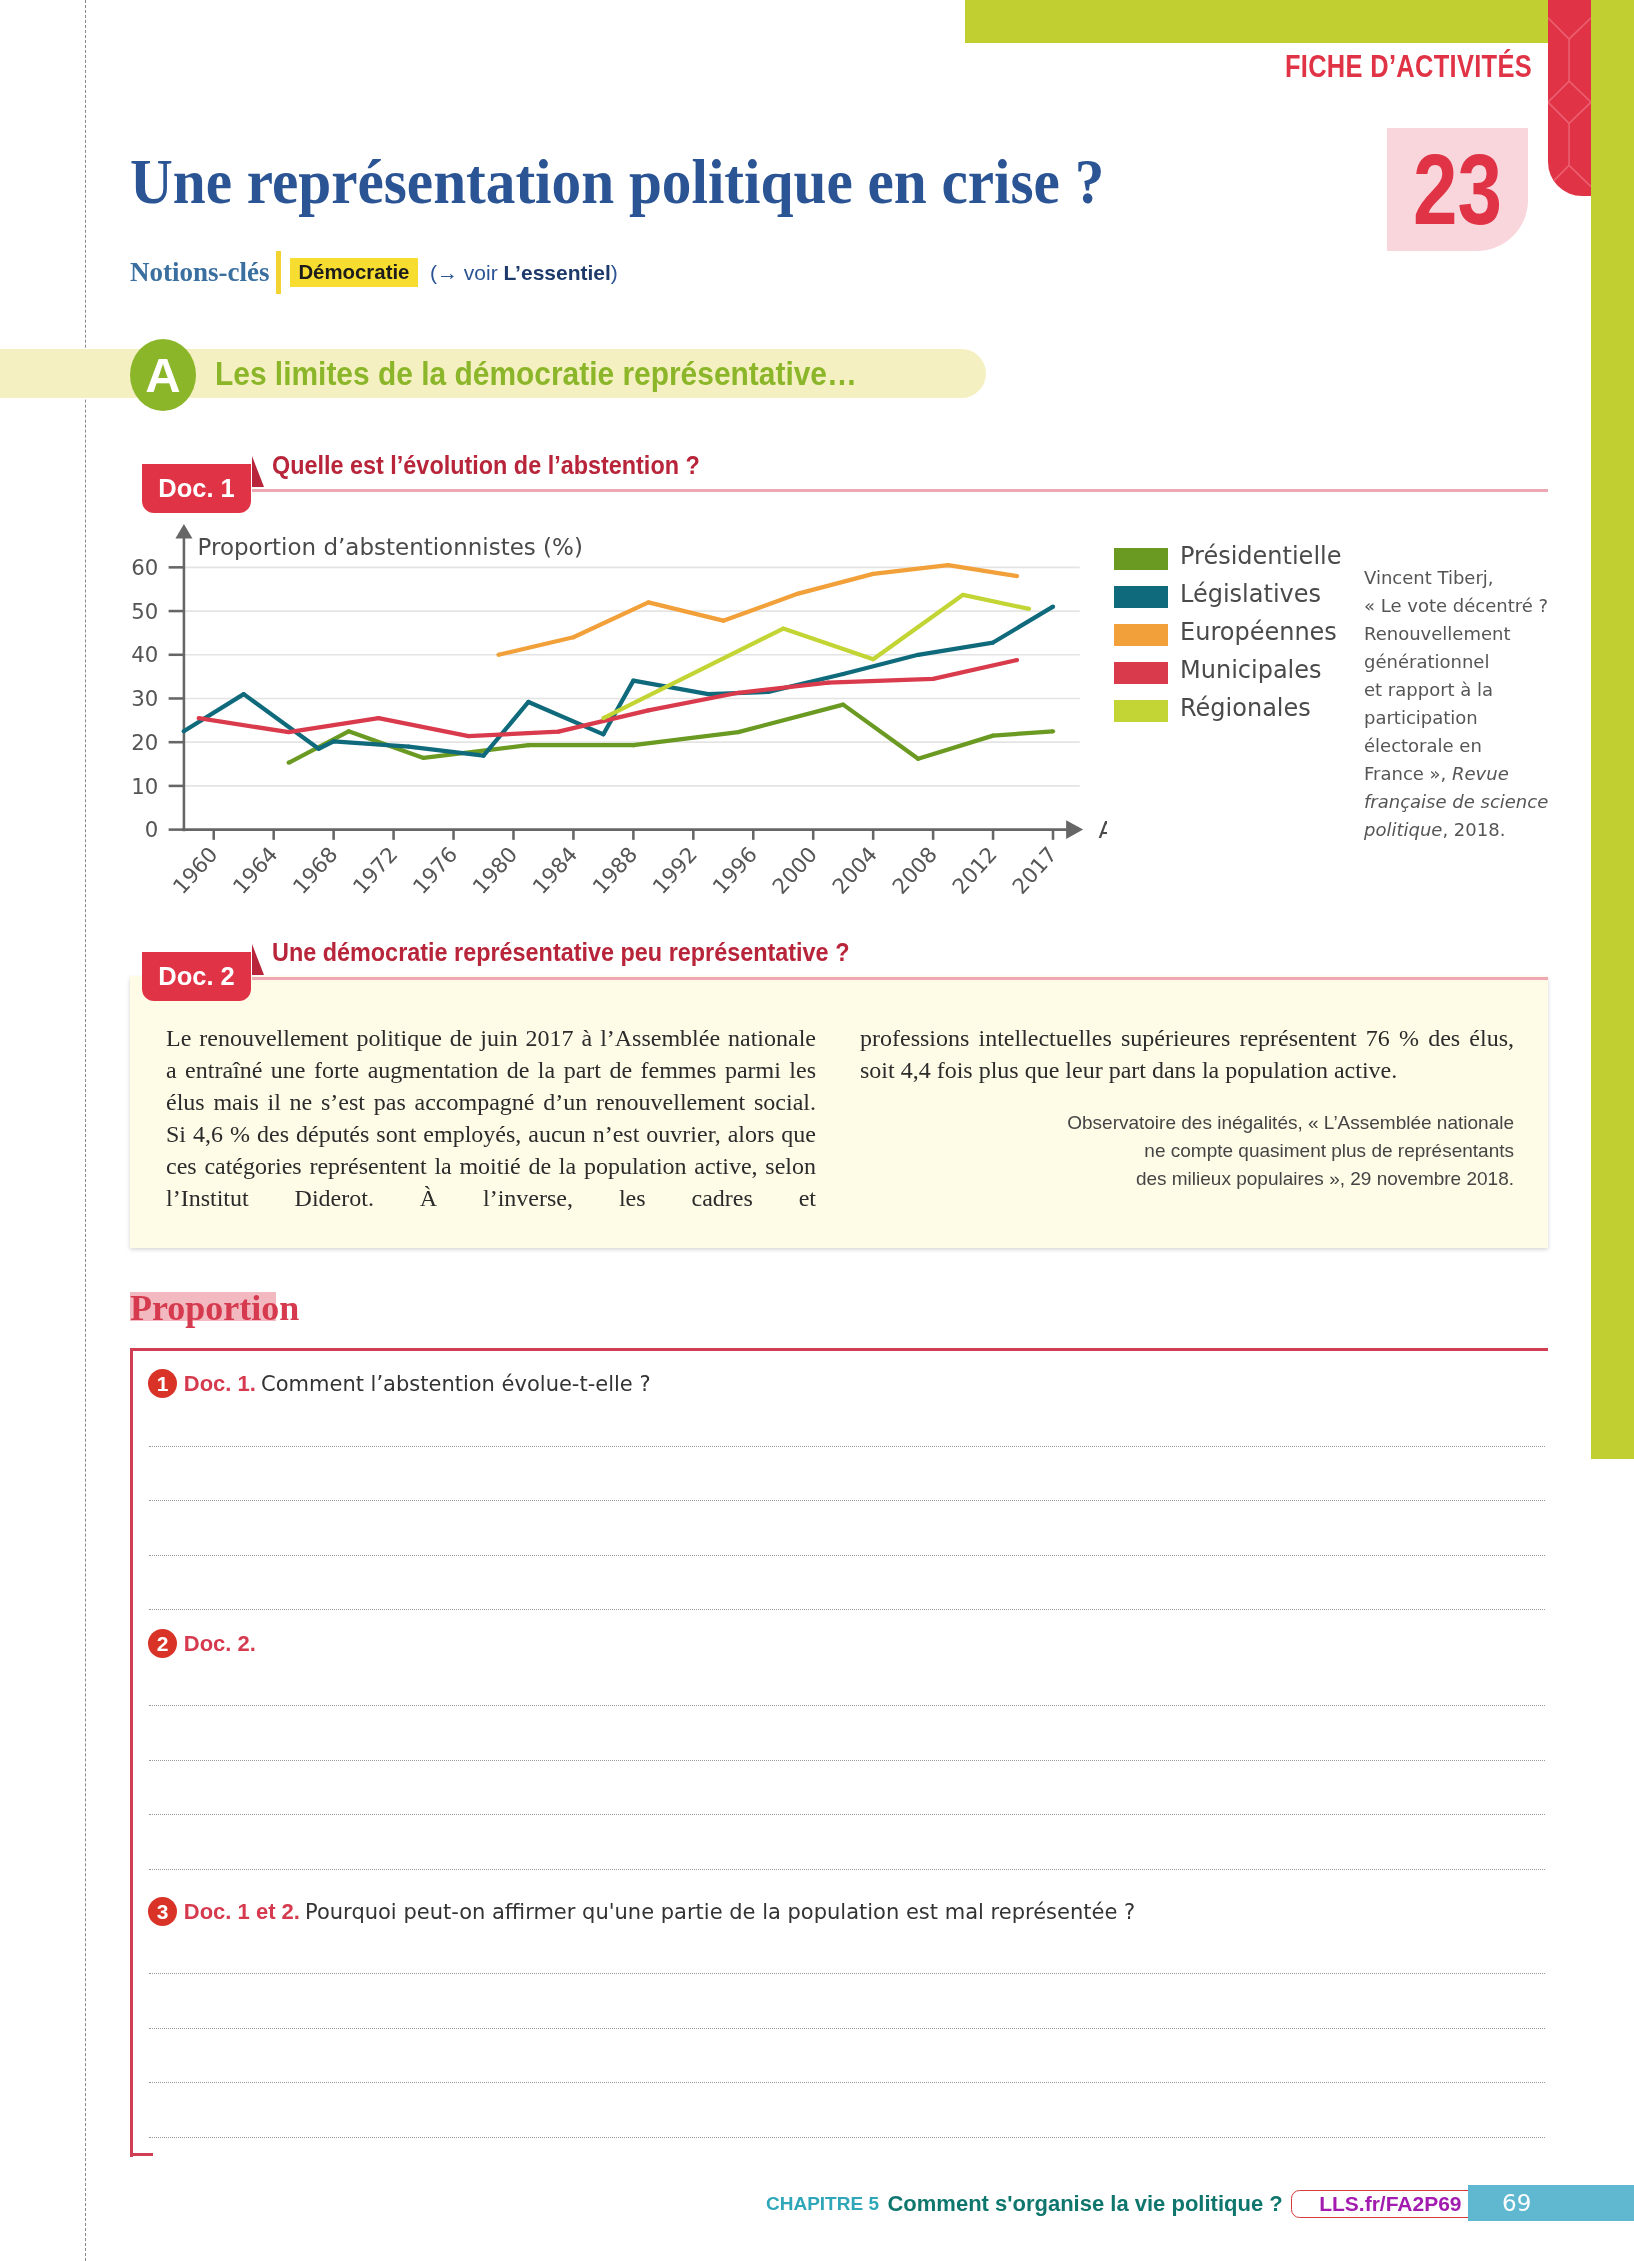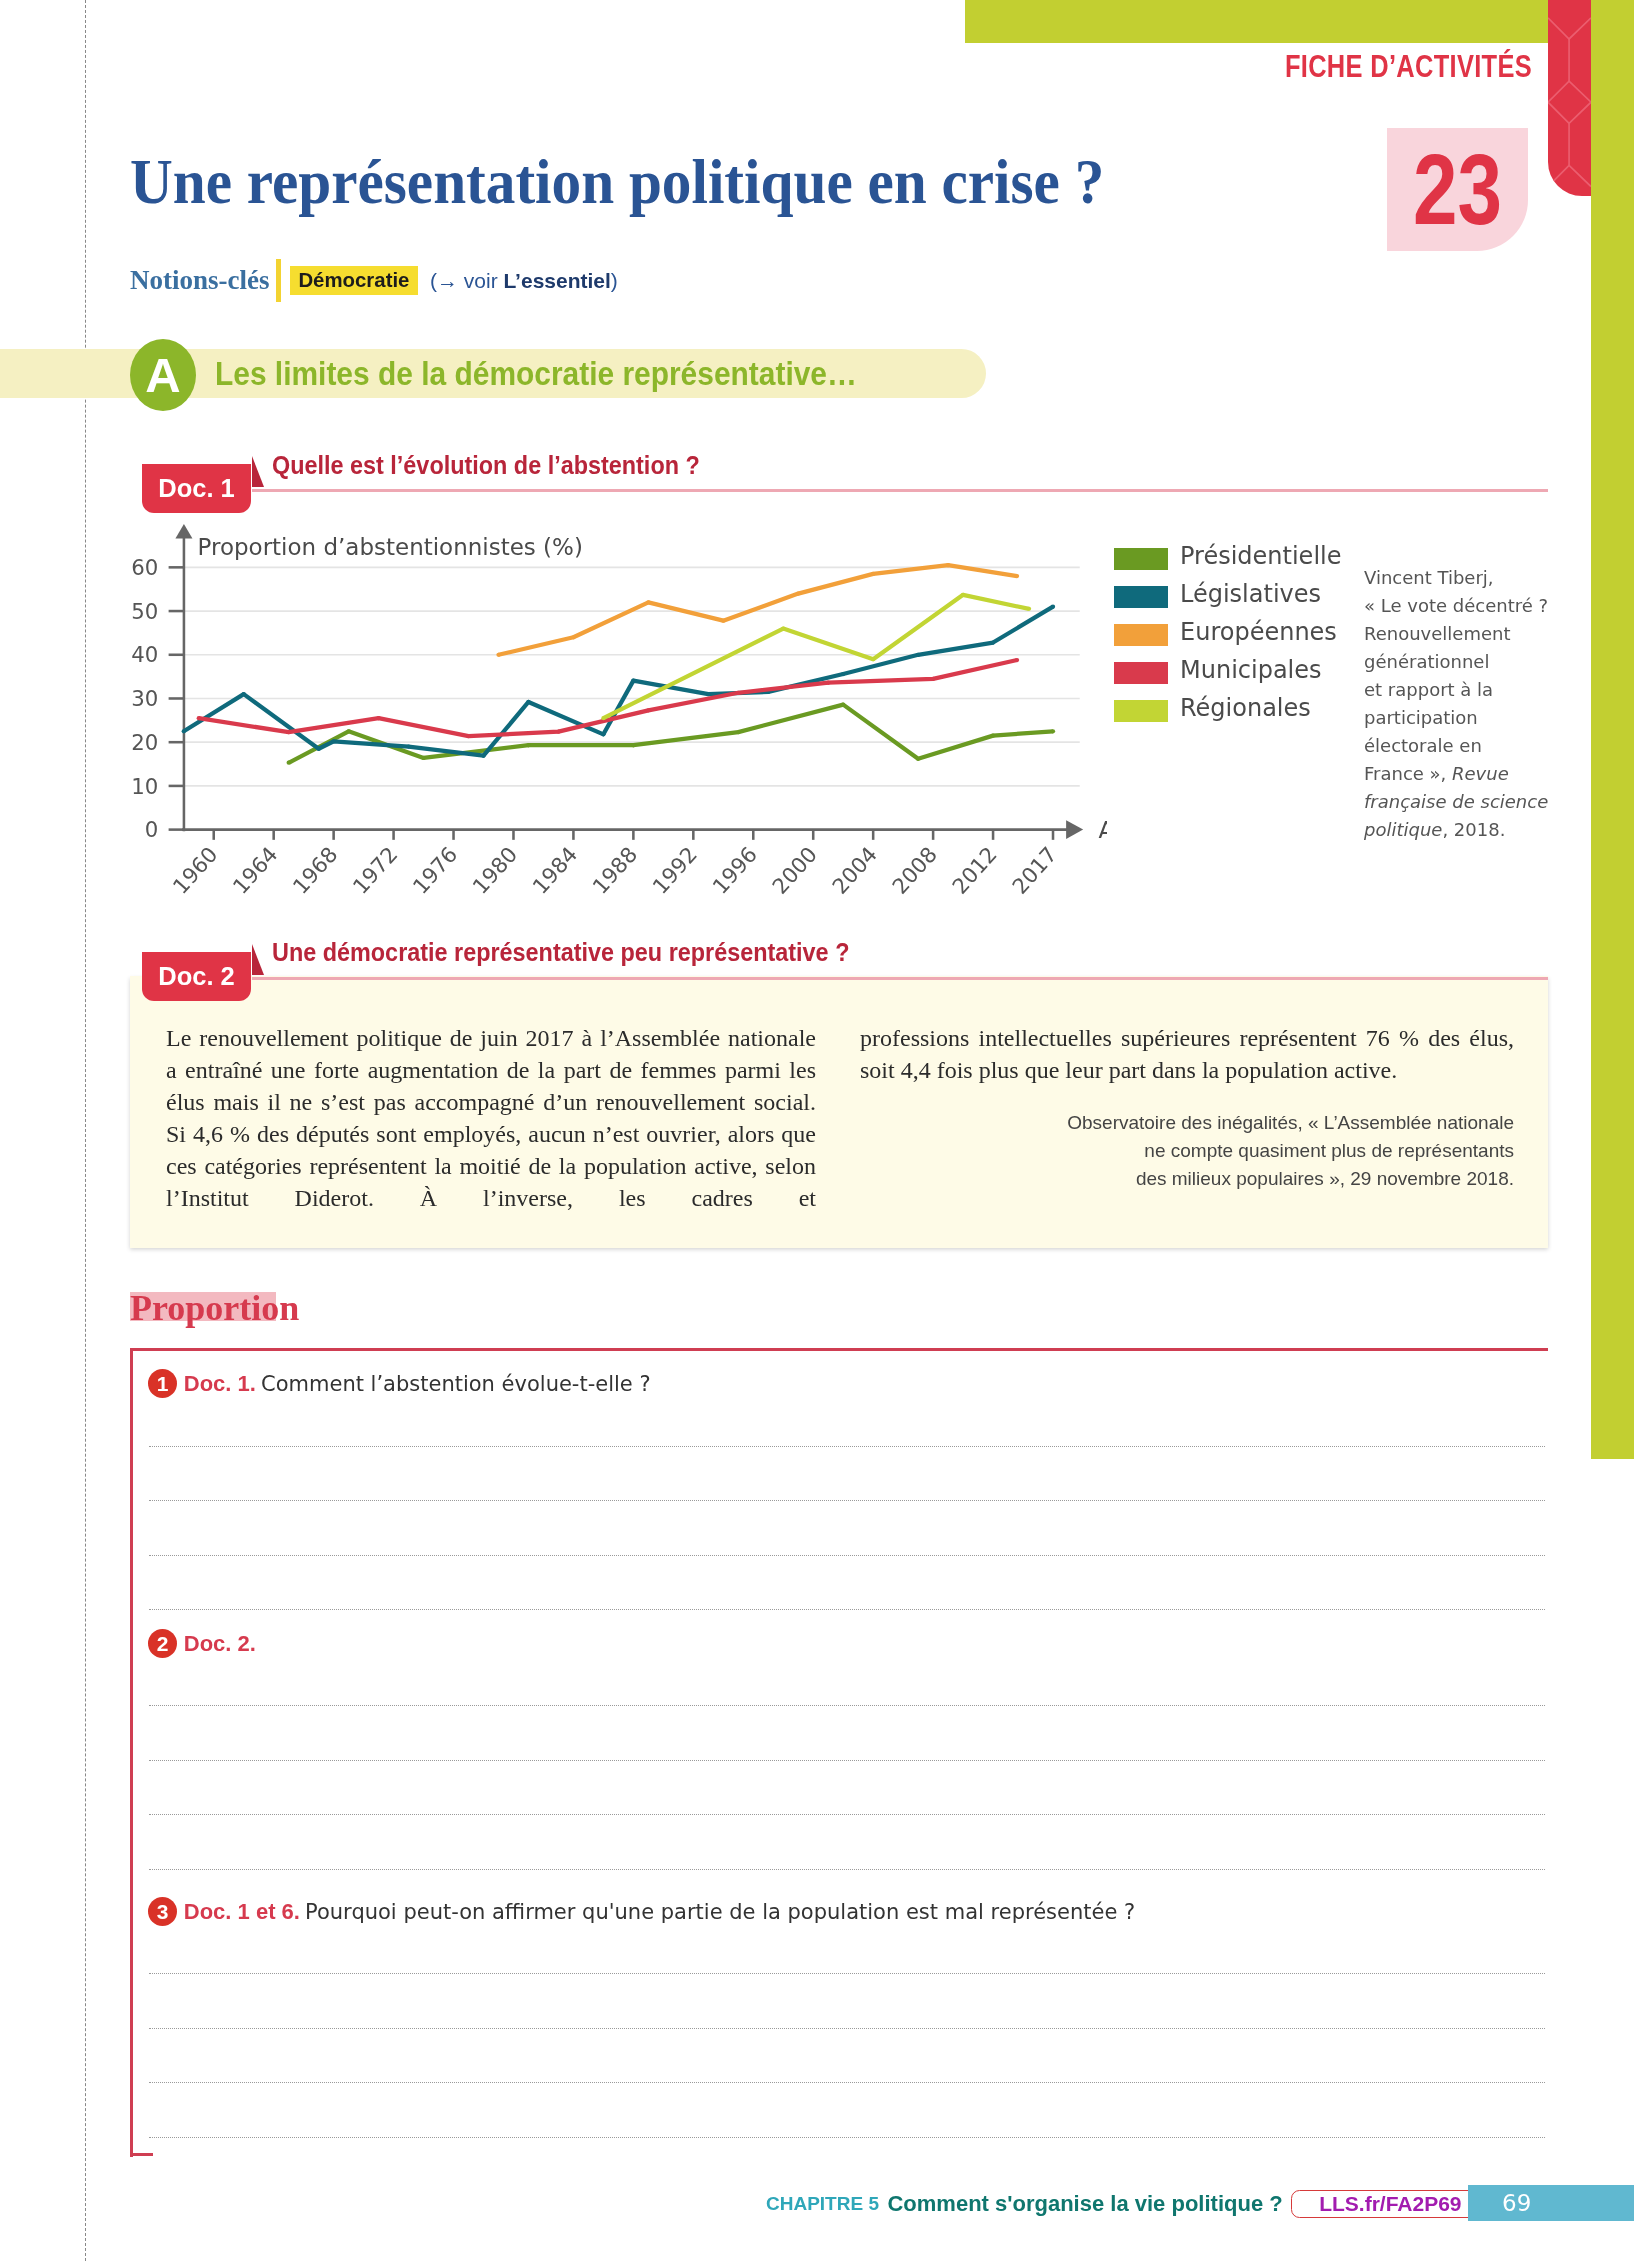--- a/index.html
+++ b/index.html
@@ -14,21 +14,21 @@
   #right-band { left: 1591px; top: 0; width: 43px; height: 1459px; background: #c2cf31; }
   #red-tab { left: 1548px; top: 0; width: 43px; height: 196px; background: #e03446; border-bottom-left-radius: 34px; overflow: hidden; }
   #red-tab svg { position: absolute; left: 0; top: 0; }
 
   #fiche-label { left: 1226px; top: 49px; width: 306px; text-align: right; font-family: "Liberation Sans", sans-serif; font-weight: bold; font-size: 31px; color: #e03446; letter-spacing: 0.4px; transform: scaleX(0.82); transform-origin: right center; }
   #fiche-number-box { left: 1387px; top: 128px; width: 141px; height: 123px; background: #f9d5dc; border-bottom-right-radius: 51px; }
   #fiche-number { left: 1387px; top: 128px; width: 141px; height: 123px; text-align: center; line-height: 123px; font-family: "Liberation Sans", sans-serif; font-weight: bold; font-size: 100px; color: #e03446; transform: scaleX(0.8); }
 
   #page-title { left: 130px; top: 146px; font-family: "Liberation Serif", serif; font-size: 63px; color: #2a5494; white-space: nowrap; transform: scaleX(0.94); transform-origin: left center; }
 
-  #notions { left: 130px; top: 259px; height: 43px; display: flex; align-items: center; white-space: nowrap; }
+  #notions { left: 130px; top: 251px; height: 43px; display: flex; align-items: center; white-space: nowrap; }
   #notions-label { font-family: "Liberation Serif", serif; font-weight: bold; font-size: 27px; color: #3a6fa0; }
   #notions-sep { width: 5.1px; height: 43px; background: #f3d331; margin: 0 8.5px 0 6.8px; }
   #notions-tag { background: #f6dd2f; font-family: "Liberation Sans", sans-serif; font-weight: bold; font-size: 20.4px; color: #1c1c1c; padding: 3.4px 8.5px; margin-right: 12px; }
   #notions-see { font-family: "Liberation Sans", sans-serif; font-size: 21px; color: #2a5494; }
   #notions-see b { color: #1e3a6b; }
 
   
   #section-a-band { left: 0; top: 349px; width: 986px; height: 49px; background: #f5f0c2; border-top-right-radius: 25px; border-bottom-right-radius: 25px; }
   #section-a-badge { left: 130px; top: 339px; width: 66px; height: 72px; border-radius: 50%; background: #8cb62a; color: #fff; text-align: center; line-height: 72px; font-family: "Liberation Sans", sans-serif; font-weight: bold; font-size: 49px; }
   #section-a-title { left: 215px; top: 349px; height: 49px; line-height: 49px; font-family: "Liberation Sans", sans-serif; font-weight: bold; font-size: 34px; color: #8cb62a; white-space: nowrap; transform: scaleX(0.88); transform-origin: left center; }
@@ -314,21 +314,21 @@
   <span class="q-num">2</span>
   <span class="q-ref">Doc. 2.</span>
 </div>
 <div class="abs answer-line" style="top:1705px;"></div>
 <div class="abs answer-line" style="top:1760px;"></div>
 <div class="abs answer-line" style="top:1814px;"></div>
 <div class="abs answer-line" style="top:1869px;"></div>
 
 <div class="abs q-row" style="left:148px; top:1897px;">
   <span class="q-num">3</span>
-  <span class="q-ref">Doc. 1 et 6.</span>
+  <span class="q-ref">Doc. 1 et 2.</span>
   <span class="q-text">Pourquoi peut-on affirmer qu'une partie de la population est mal représentée ?</span>
 </div>
 <div class="abs answer-line" style="top:1973px;"></div>
 <div class="abs answer-line" style="top:2028px;"></div>
 <div class="abs answer-line" style="top:2082px;"></div>
 <div class="abs answer-line" style="top:2137px;"></div>
 
 <div class="abs" id="footer">
   <span id="footer-chapter">CHAPITRE 5</span>
   <span id="footer-title">Comment s'organise la vie politique ?</span>

